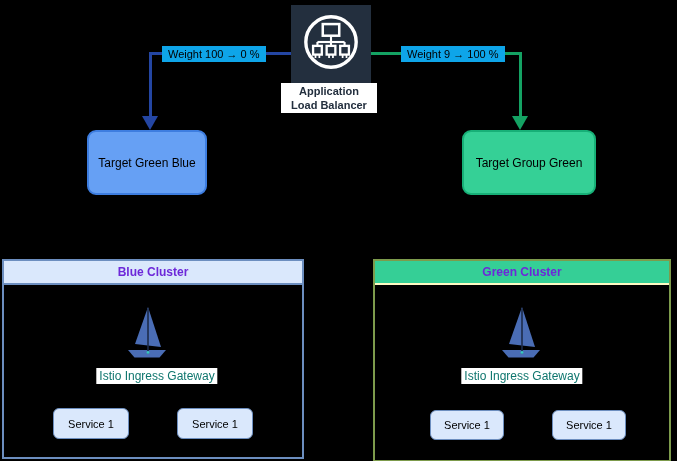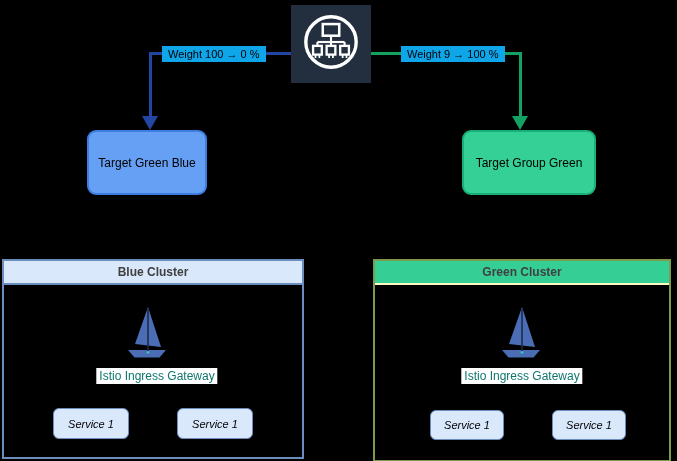--- a/index.html
+++ b/index.html
@@ -40,35 +40,35 @@
   .tg{position:absolute;border-radius:9px;display:flex;align-items:center;
     justify-content:center;font-size:12px;color:#000;text-align:center;}
   .tg-blue{left:87px;top:130px;width:116px;height:61px;background:#66a0f4;border:2px solid #3d7de0;}
   .tg-green{left:462px;top:130px;width:130px;height:61px;background:#35d096;border:2px solid #17b077;}
 
   
   .cluster{position:absolute;background:#000;}
   .cluster-blue{left:2px;top:259px;width:298px;height:196px;border:2px solid #6c8ebf;}
   .cluster-green{left:373px;top:259px;width:294px;height:199px;border:2px solid #7d9b4c;}
   .cluster-header{height:22px;display:flex;align-items:center;justify-content:center;
-    font-size:12px;font-weight:bold;color:#404040;}
+    font-size:12px;font-weight:bold;color:#6d28d9;}
   .cluster-blue .cluster-header{background:#dae8fc;border-bottom:2px solid #6c8ebf;}
   .cluster-green .cluster-header{background:#35cf96;border-bottom:2px solid #fef9c3;}
 
   .istio-icon{position:absolute;width:40px;height:54px;}
   .istio-blue{left:127px;top:306px;}
   .istio-green{left:501px;top:306px;}
 
   .gw-label{position:absolute;background:#ffffff;color:#0f766e;font-size:12px;
     padding:1px 3px;white-space:nowrap;transform:translateX(-50%);}
   .gw-blue{left:157px;top:368px;}
   .gw-green{left:522px;top:368px;}
 
   .svc{position:absolute;background:#dae8fc;border:1.5px solid #6c8ebf;border-radius:6px;
-    display:flex;align-items:center;justify-content:center;font-size:11px;color:#000;font-style:italic;}
+    display:flex;align-items:center;justify-content:center;font-size:11px;color:#000;}
   .svc-b1{left:53px;top:408px;width:74px;height:29px;}
   .svc-b2{left:177px;top:408px;width:74px;height:29px;}
   .svc-g1{left:430px;top:410px;width:72px;height:28px;}
   .svc-g2{left:552px;top:410px;width:72px;height:28px;}
 </style>
 </head>
 <body>
 
 <div class="stage">
 
@@ -96,20 +96,24 @@
         <rect x="27.5" y="36" width="9" height="9" fill="none" stroke="#ffffff" stroke-width="2.4"></rect>
         <rect x="41.5" y="36" width="9" height="9" fill="none" stroke="#ffffff" stroke-width="2.4"></rect>
         <line x1="16" y1="45" x2="16" y2="48.5" stroke="#ffffff" stroke-width="1.8"></line>
         <line x1="20" y1="45" x2="20" y2="48.5" stroke="#ffffff" stroke-width="1.8"></line>
         <line x1="30" y1="45" x2="30" y2="48.5" stroke="#ffffff" stroke-width="1.8"></line>
         <line x1="34" y1="45" x2="34" y2="48.5" stroke="#ffffff" stroke-width="1.8"></line>
         <line x1="44" y1="45" x2="44" y2="48.5" stroke="#ffffff" stroke-width="1.8"></line>
         <line x1="48" y1="45" x2="48" y2="48.5" stroke="#ffffff" stroke-width="1.8"></line>
       </svg>
     </span>
+  </div>
+  <div class="abs alb-label">
+    <span><span>Application</span><br>
+    <span>Load Balancer</span></span>
   </div>
 
   <div class="tg tg-blue">
     <span>Target Green Blue</span>
   </div>
   <div class="tg tg-green">
     <span>Target Group Green</span>
   </div>
 
   <div class="cluster cluster-blue">

